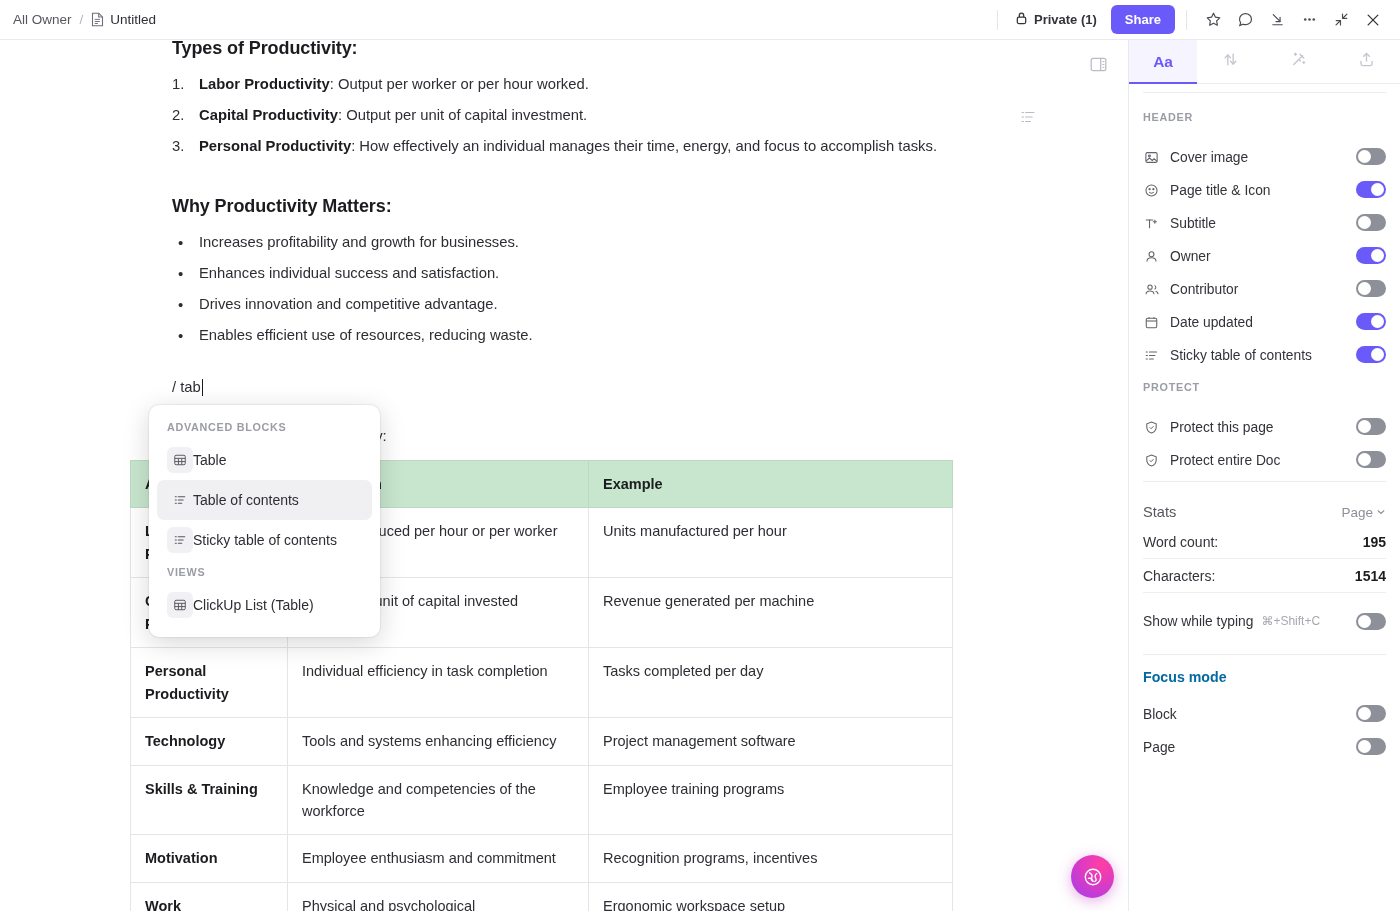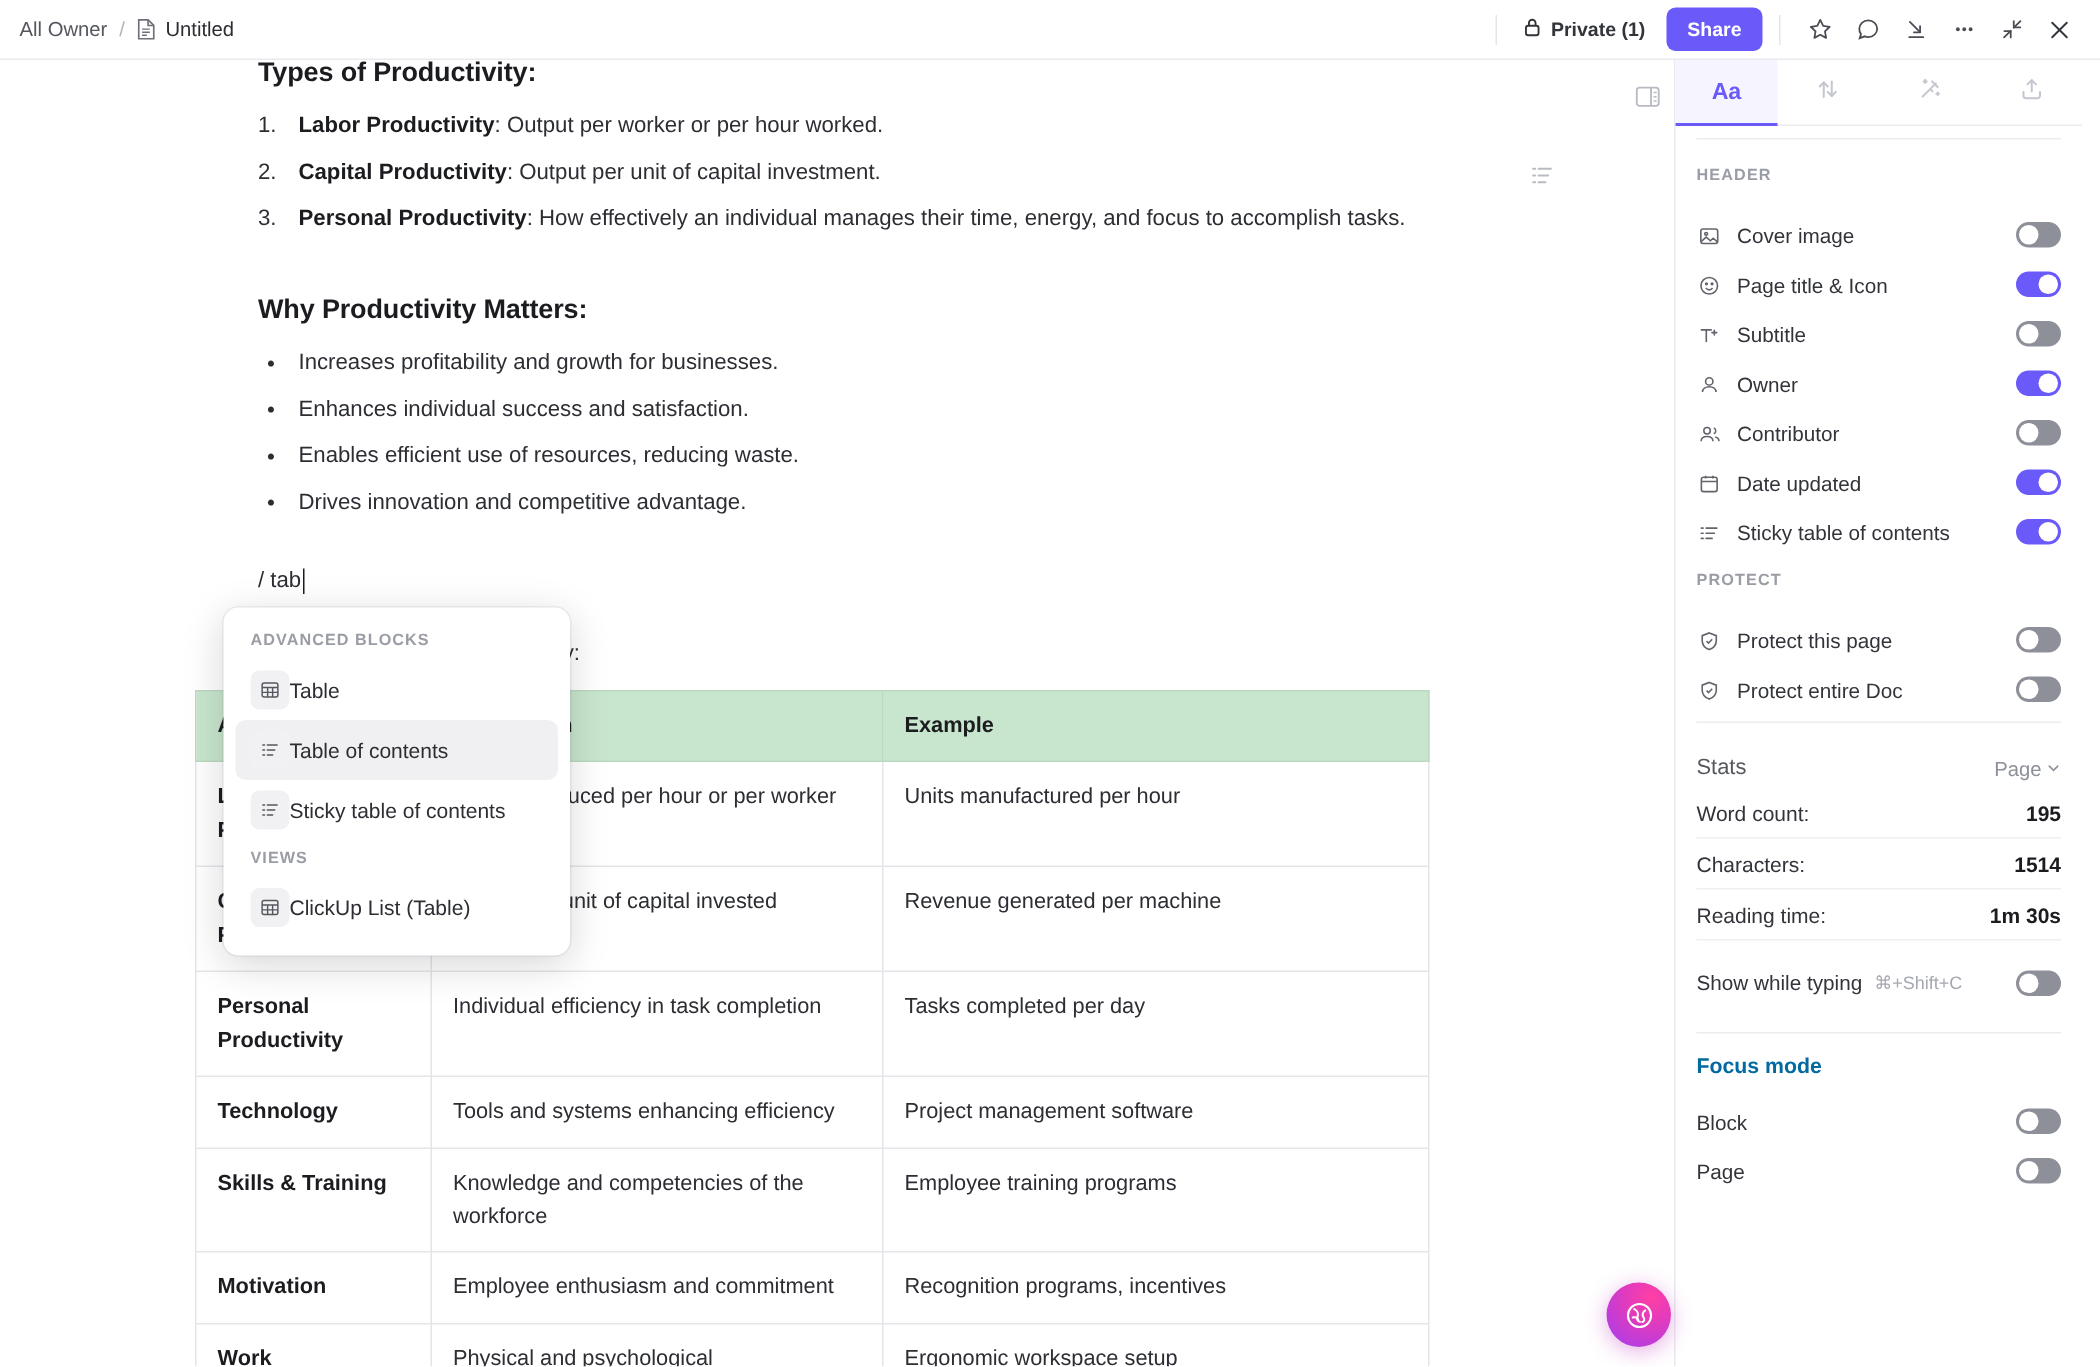--- a/index.html
+++ b/index.html
@@ -137,21 +137,21 @@
     box-shadow: 0 3px 14px rgba(196,62,190,0.42);
     display: flex; align-items: center; justify-content: center; cursor: pointer;
   }
 
   
   .doc-float-panel { position: absolute; left: 1089px; top: 55px; color: #b9bbc4; cursor: pointer; }
   .doc-float-toc  { position: absolute; left: 1019px; top: 108px; color: #b9bbc4; cursor: pointer; }
 
   
   .rpanel {
-    position: absolute; right: 12px; top: 40px; width: 272px; height: 871px;
+    position: absolute; right: 0; top: 40px; width: 272px; height: 871px;
     background: #fff; border-left: 1px solid #e9eaee; z-index: 20;
     display: flex; flex-direction: column;
   }
   .rtabs { display: flex; height: 44px; border-bottom: 1px solid #ebecf0; }
   .rtab {
     flex: 1; display: flex; align-items: center; justify-content: center;
     cursor: pointer; color: #c3c5cf; position: relative;
   }
   .rtab.active { color: #6a5af9; background: #f6f5ff; }
   .rtab.active::after {
@@ -304,22 +304,22 @@
         <li>
           <span class="num">3.</span><b>Personal Productivity</b><span>: How effectively an individual manages their time, energy, and focus to accomplish tasks.</span>
         </li>
       </ol>
 
       <div class="h2 second">Why Productivity Matters:</div>
 
       <ul class="bullets">
         <li>Increases profitability and growth for businesses.</li>
         <li>Enhances individual success and satisfaction.</li>
+        <li>Drives innovation and competitive advantage.</li>
         <li>Enables efficient use of resources, reducing waste.</li>
-        <li>Drives innovation and competitive advantage.</li>
       </ul>
 
       <div class="slashline">
         <span>/ tab</span>
           <span class="caret"></span>
       </div>
 
       <div class="intro-line">g the key aspects of productivity:</div>
 
       <div class="tbl-wrap">
@@ -613,24 +613,20 @@
       </div>
 
       <div class="stat-row">
         <span class="k">Word count:</span>
         <span class="v">195</span>
       </div>
       <div class="stat-row">
         <span class="k">Characters:</span>
         <span class="v">1514</span>
       </div>
-      <div class="stat-row">
-        <span class="k">Reading time:</span>
-        <span class="v">1m 30s</span>
-      </div>
 
       <div class="swt">
         <span class="k">Show while typing</span>
         <span class="kbd">⌘+Shift+C</span>
         <span class="tog"></span>
       </div>
 
       <div class="hr"></div>
 
       <div class="focus-title">Focus mode</div>

